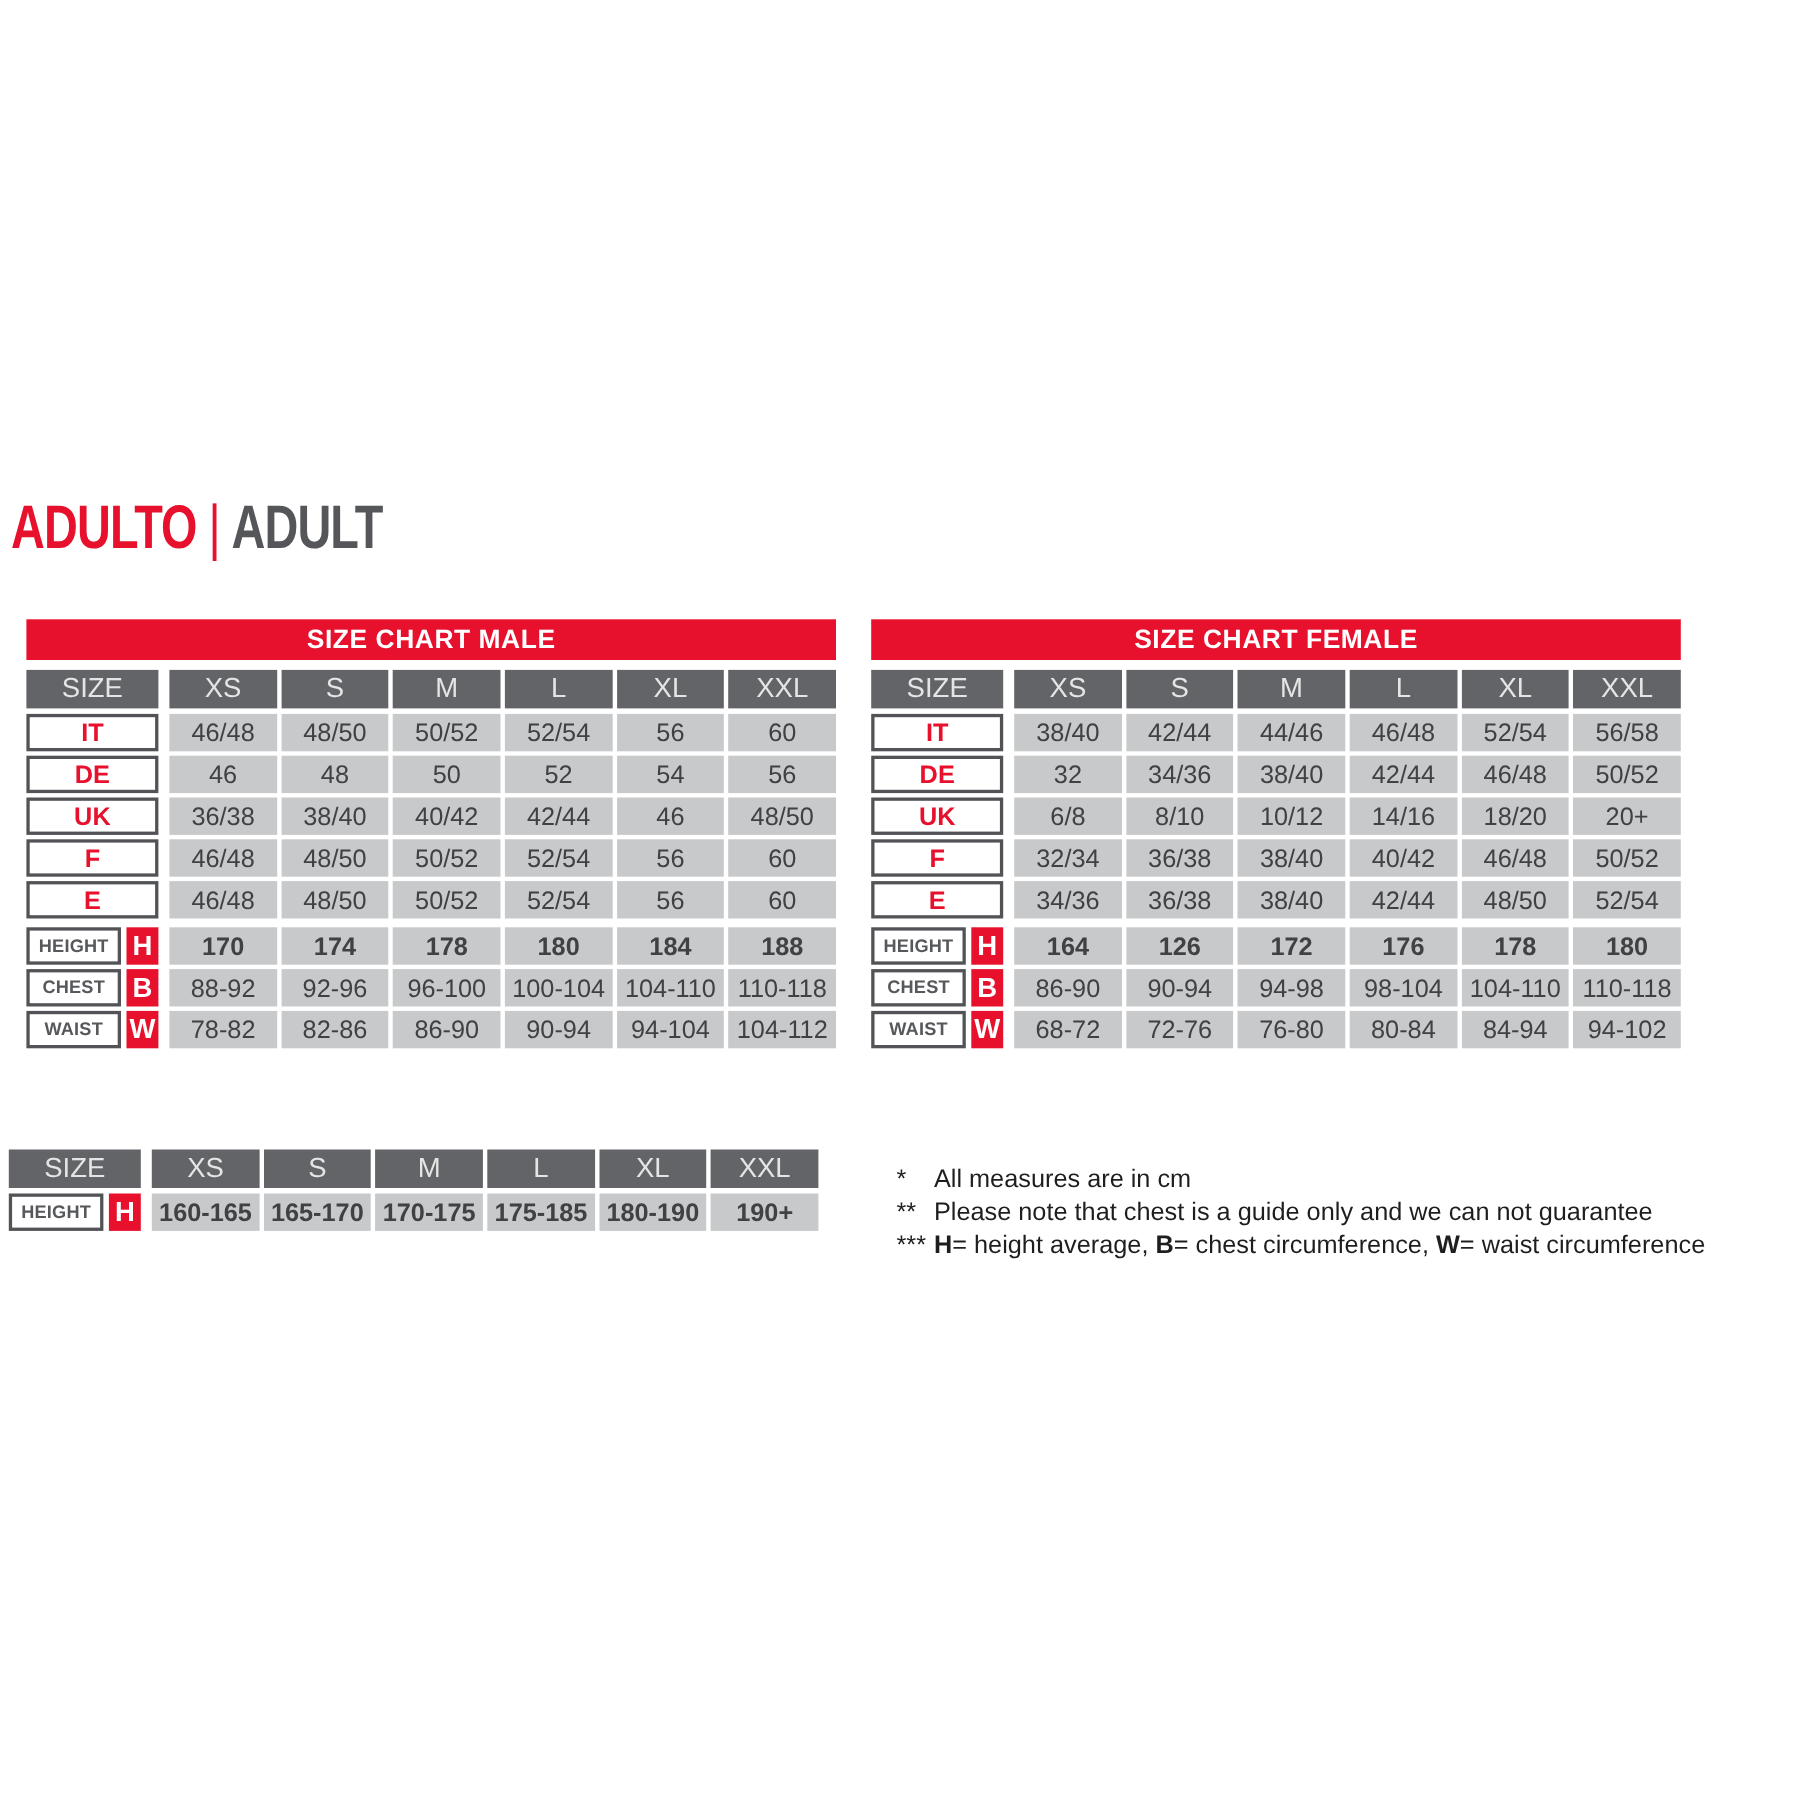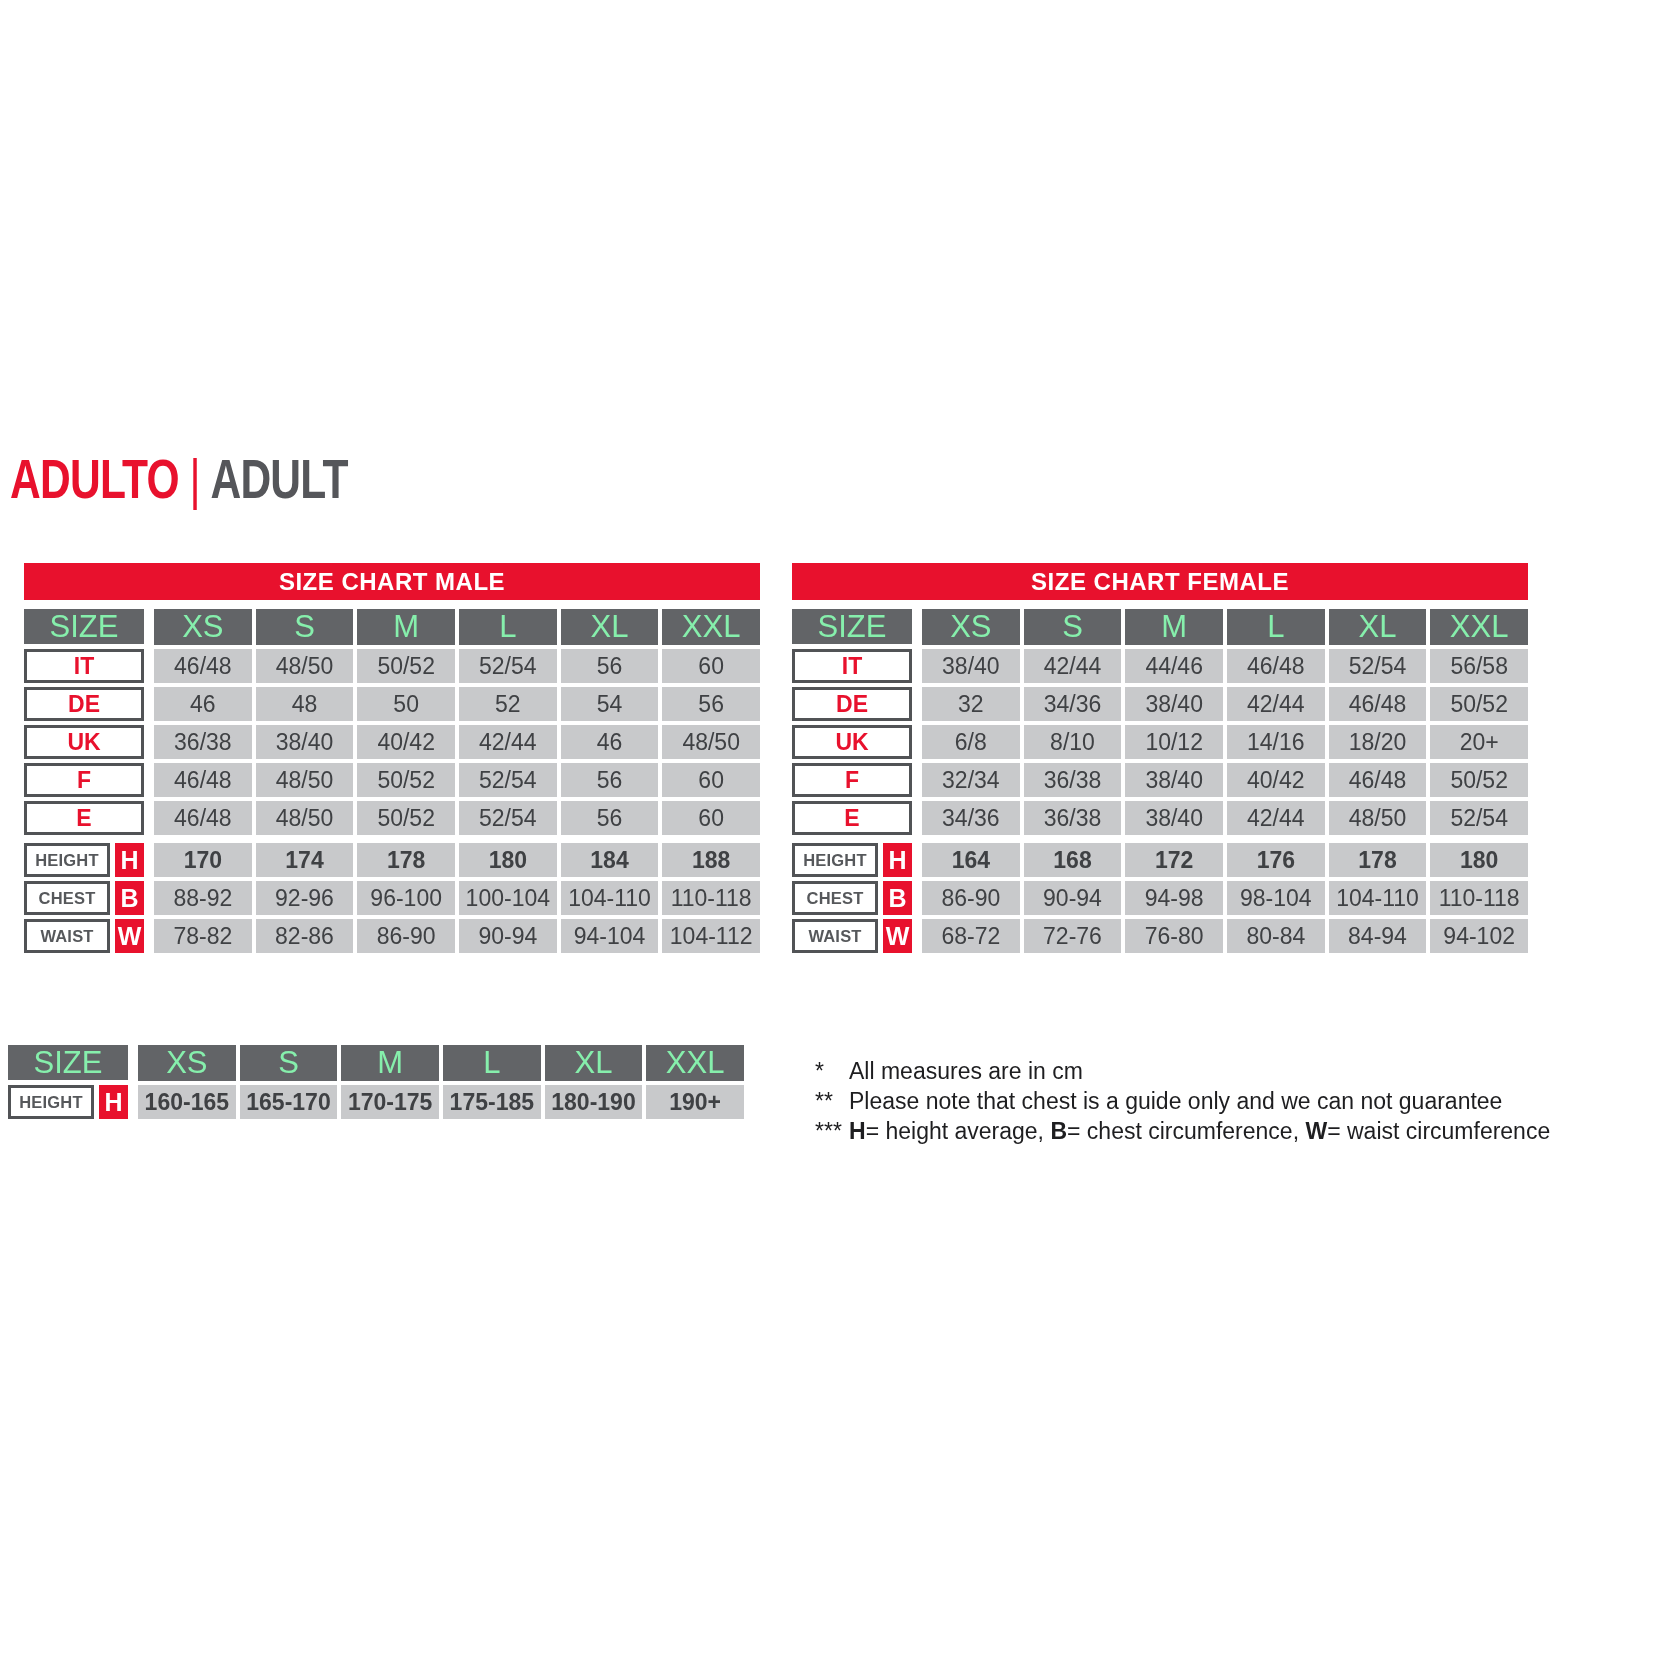--- a/index.html
+++ b/index.html
@@ -39,21 +39,21 @@
   .trow.header{height:35px;margin-bottom:5px;}
   .trow.measure-start{margin-top:8px;}
 
   .label-slot{flex:0 0 120px;width:120px;display:flex;}
   .data-slot{
     flex:1;margin-left:10px;display:grid;
     grid-template-columns:repeat(6,1fr);column-gap:4px;
   }
   .cell{display:flex;align-items:center;justify-content:center;}
   .wfull{width:100%;}
-  .dark{background:var(--dark);color:#86efac;font-size:31px;}
+  .dark{background:var(--dark);color:#e5e5e5;font-size:25px;}
   .val{background:var(--cell);color:var(--valtext);font-size:23px;}
   .val.bold{font-weight:700;}
   .country-label{
     flex:1;background:#fff;border:3px solid var(--border);box-sizing:border-box;
     color:var(--red);font-weight:700;font-size:23px;
     display:flex;align-items:center;justify-content:center;
   }
   .measure-label{
     flex:0 0 86px;background:#fff;border:3px solid var(--border);box-sizing:border-box;
     color:var(--labeltext);font-weight:700;font-size:16.5px;letter-spacing:.2px;
@@ -284,21 +284,21 @@
         <div class="cell val">52/54</div>
       </div>
     </div>
     <div class="trow measure-start">
       <div class="label-slot">
         <div class="measure-label">HEIGHT</div>
         <div class="letter-box">H</div>
       </div>
       <div class="data-slot">
         <div class="cell val bold">164</div>
-        <div class="cell val bold">168</div>
+        <div class="cell val bold">126</div>
         <div class="cell val bold">172</div>
         <div class="cell val bold">176</div>
         <div class="cell val bold">178</div>
         <div class="cell val bold">180</div>
       </div>
     </div>
     <div class="trow">
       <div class="label-slot">
         <div class="measure-label">CHEST</div>
         <div class="letter-box">B</div>

